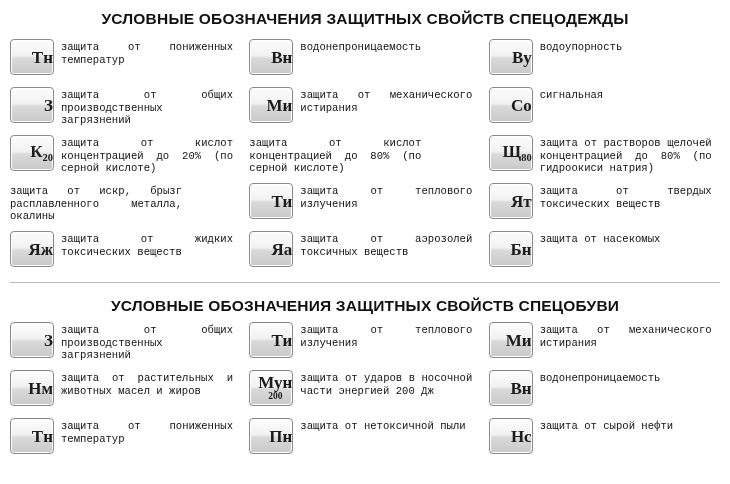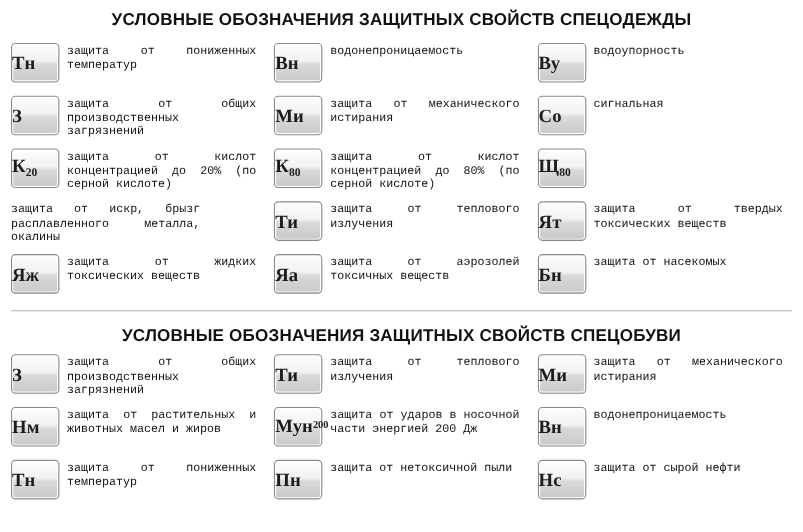--- a/index.html
+++ b/index.html
@@ -48,39 +48,40 @@
   .badge {
     flex: 0 0 auto;
     width: 42px;
     height: 34px;
     border: 1px solid #8a8a8a;
     border-radius: 4px;
     background: linear-gradient(to bottom, #fdfdfd 0%, #f2f2f2 45%, #d9d9d9 55%, #c9c9c9 100%);
     box-shadow: inset 0 0 0 1px #ffffff;
     display: flex;
     align-items: center;
-    justify-content: flex-start;
+    justify-content: flex-end;
     margin-right: 7px;
     margin-top: 1px;
   }
   .badge-text {
     font-family: "Liberation Serif", serif;
     font-weight: bold;
     font-size: 17px;
     color: #1c1c1c;
     line-height: 1;
     white-space: nowrap;
   }
   .badge-text .sub {
     font-size: 10.5px;
     vertical-align: sub;
     font-weight: bold;
   }
   .badge-text.stacked {
     display: flex;
+    flex-direction: column;
     align-items: center;
     line-height: 0.95;
   }
   .badge-text.stacked .sub {
     font-size: 9.5px;
     vertical-align: baseline;
     margin-top: 0px;
   }
   .desc {
     font-size: 10.6px;
@@ -140,29 +141,27 @@
         </div>
         <div class="desc">сигнальная</div>
       </div>
       <div class="cell">
         <div class="badge">
           <span class="badge-text"><span>К</span><span class="sub">20</span></span>
         </div>
         <div class="desc">защита от кислот концентрацией до 20% (по серной кислоте)</div>
       </div>
       <div class="cell">
-        <div class="badge">
-          <span class="badge-text"><span>К</span><span class="sub">80</span></span>
-        </div>
         <div class="desc">защита от кислот концентрацией до 80% (по серной кислоте)</div>
       </div>
       <div class="cell">
         <div class="badge">
           <span class="badge-text"><span>Щ</span><span class="sub">80</span></span>
         </div>
+        <div class="desc">защита от растворов щелочей концентрацией до 80% (по гидроокиси натрия)</div>
       </div>
       <div class="cell">
         <div class="desc">защита от искр, брызг расплавленного металла, окалины</div>
       </div>
       <div class="cell">
         <div class="badge">
           <span class="badge-text"><span>Ти</span></span>
         </div>
         <div class="desc">защита от теплового излучения</div>
       </div>

